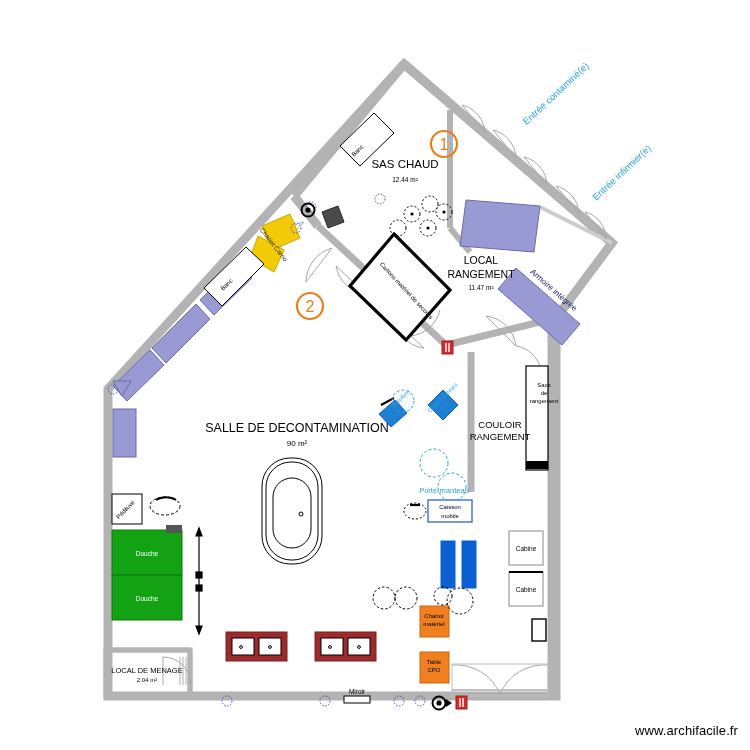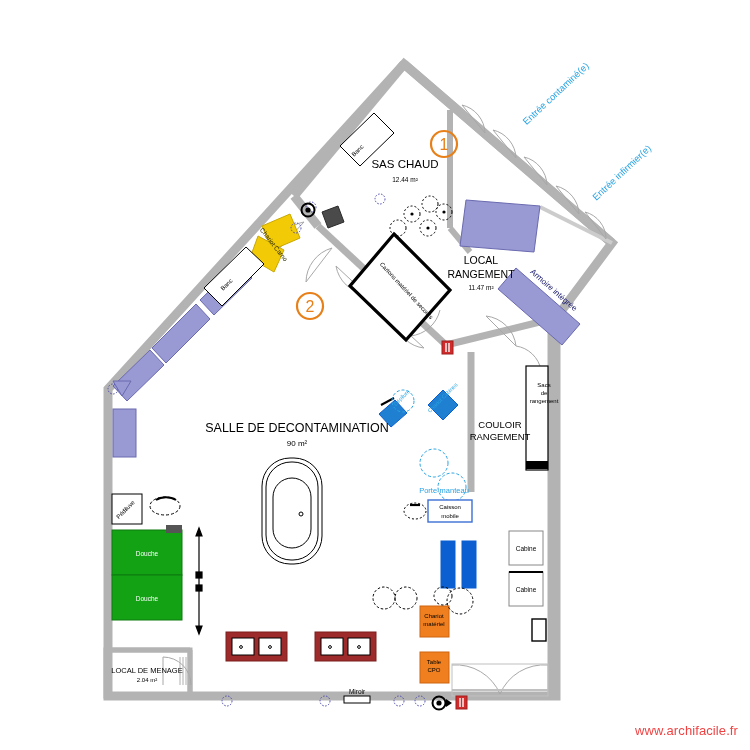--- a/index.html
+++ b/index.html
@@ -19,21 +19,21 @@
     left: 0; top: 0;
     width: 750px;
     height: 750px;
   }
   .watermark {
     position: absolute;
     right: 12px;
     bottom: 12px;
     font-family: "Liberation Sans", sans-serif;
     font-size: 13px;
-    color: #ef4444;
+    color: #000000;
     letter-spacing: 0.1px;
   }
   svg text { font-family: "Liberation Sans", sans-serif; }
 </style>
 </head>
 <body>
 
 <div id="plan">
 <svg width="750" height="750" viewBox="0 0 750 750" xmlns="http://www.w3.org/2000/svg">
 

